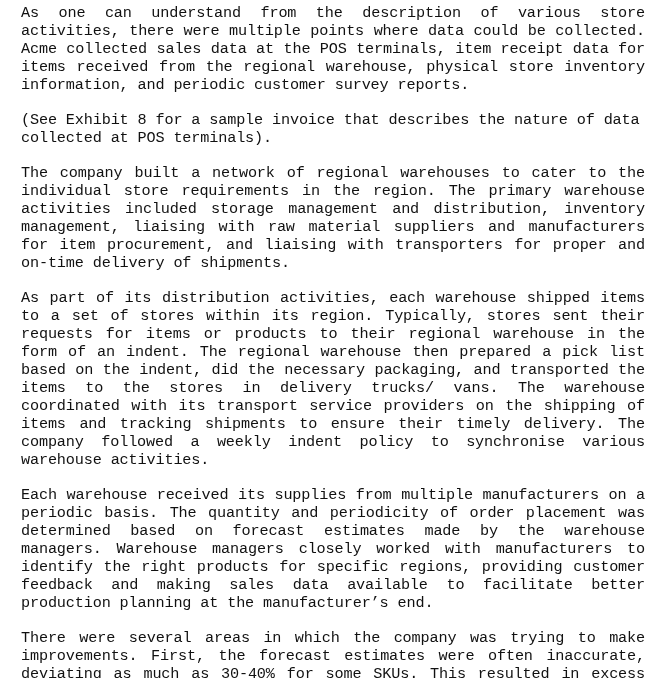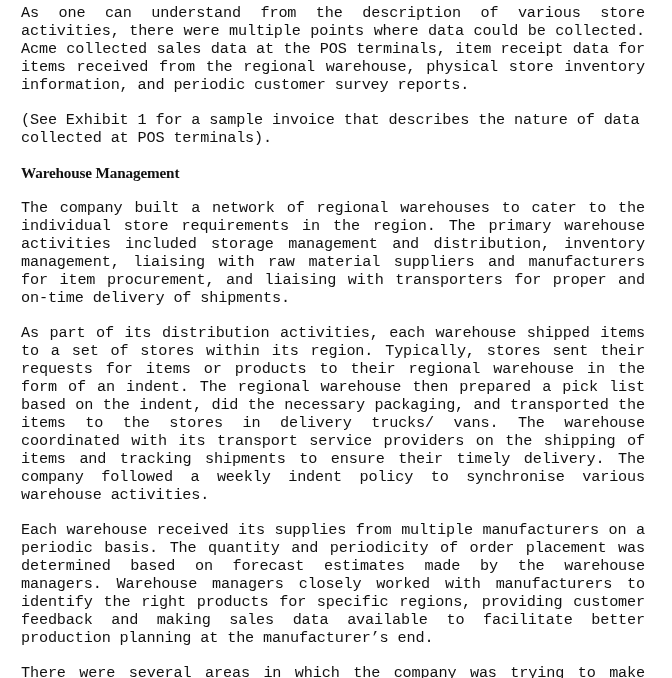--- a/index.html
+++ b/index.html
@@ -26,19 +26,18 @@
     font-weight: bold;
     margin: 0 0 17px 0;
     line-height: 18px;
   }
 </style>
 </head>
 <body>
 
 <div class="page">
   <p>As one can understand from the description of various store activities, there were multiple points where data could be collected. Acme collected sales data at the POS terminals, item receipt data for items received from the regional warehouse, physical store inventory information, and periodic customer survey reports.</p>
-  <p class="note">(See Exhibit 1 for a sample invoice that describes the nature of data collected at POS terminals).</p>
-  <h2>Warehouse Management</h2>
+  <p class="note">(See Exhibit 8 for a sample invoice that describes the nature of data collected at POS terminals).</p>
   <p>The company built a network of regional warehouses to cater to the individual store requirements in the region. The primary warehouse activities included storage management and distribution, inventory management, liaising with raw material suppliers and manufacturers for item procurement, and liaising with transporters for proper and on-time delivery of shipments.</p>
   <p>As part of its distribution activities, each warehouse shipped items to a set of stores within its region. Typically, stores sent their requests for items or products to their regional warehouse in the form of an indent. The regional warehouse then prepared a pick list based on the indent, did the necessary packaging, and transported the items to the stores in delivery trucks/ vans. The warehouse coordinated with its transport service providers on the shipping of items and tracking shipments to ensure their timely delivery. The company followed a weekly indent policy to synchronise various warehouse activities.</p>
   <p>Each warehouse received its supplies from multiple manufacturers on a periodic basis. The quantity and periodicity of order placement was determined based on forecast estimates made by the warehouse managers. Warehouse managers closely worked with manufacturers to identify the right products for specific regions, providing customer feedback and making sales data available to facilitate better production planning at the manufacturer’s end.</p>
   <p>There were several areas in which the company was trying to make improvements. First, the forecast estimates were often inaccurate, deviating as much as 30-40% for some SKUs. This resulted in excess inventory in a few cases and stock-outs in most other cases. Second, there were frequent complaints from retailers over delayed shipments. Third, there had been many instances in which items had been damaged. This typically occurred during product shipment or material handling inside the warehouse, leading to increased shrinkage. The company was unable to clearly identify the root cause of the problem or bottleneck to take concrete actions to improve the situation.</p>
 </div>
 
 </body></html>

